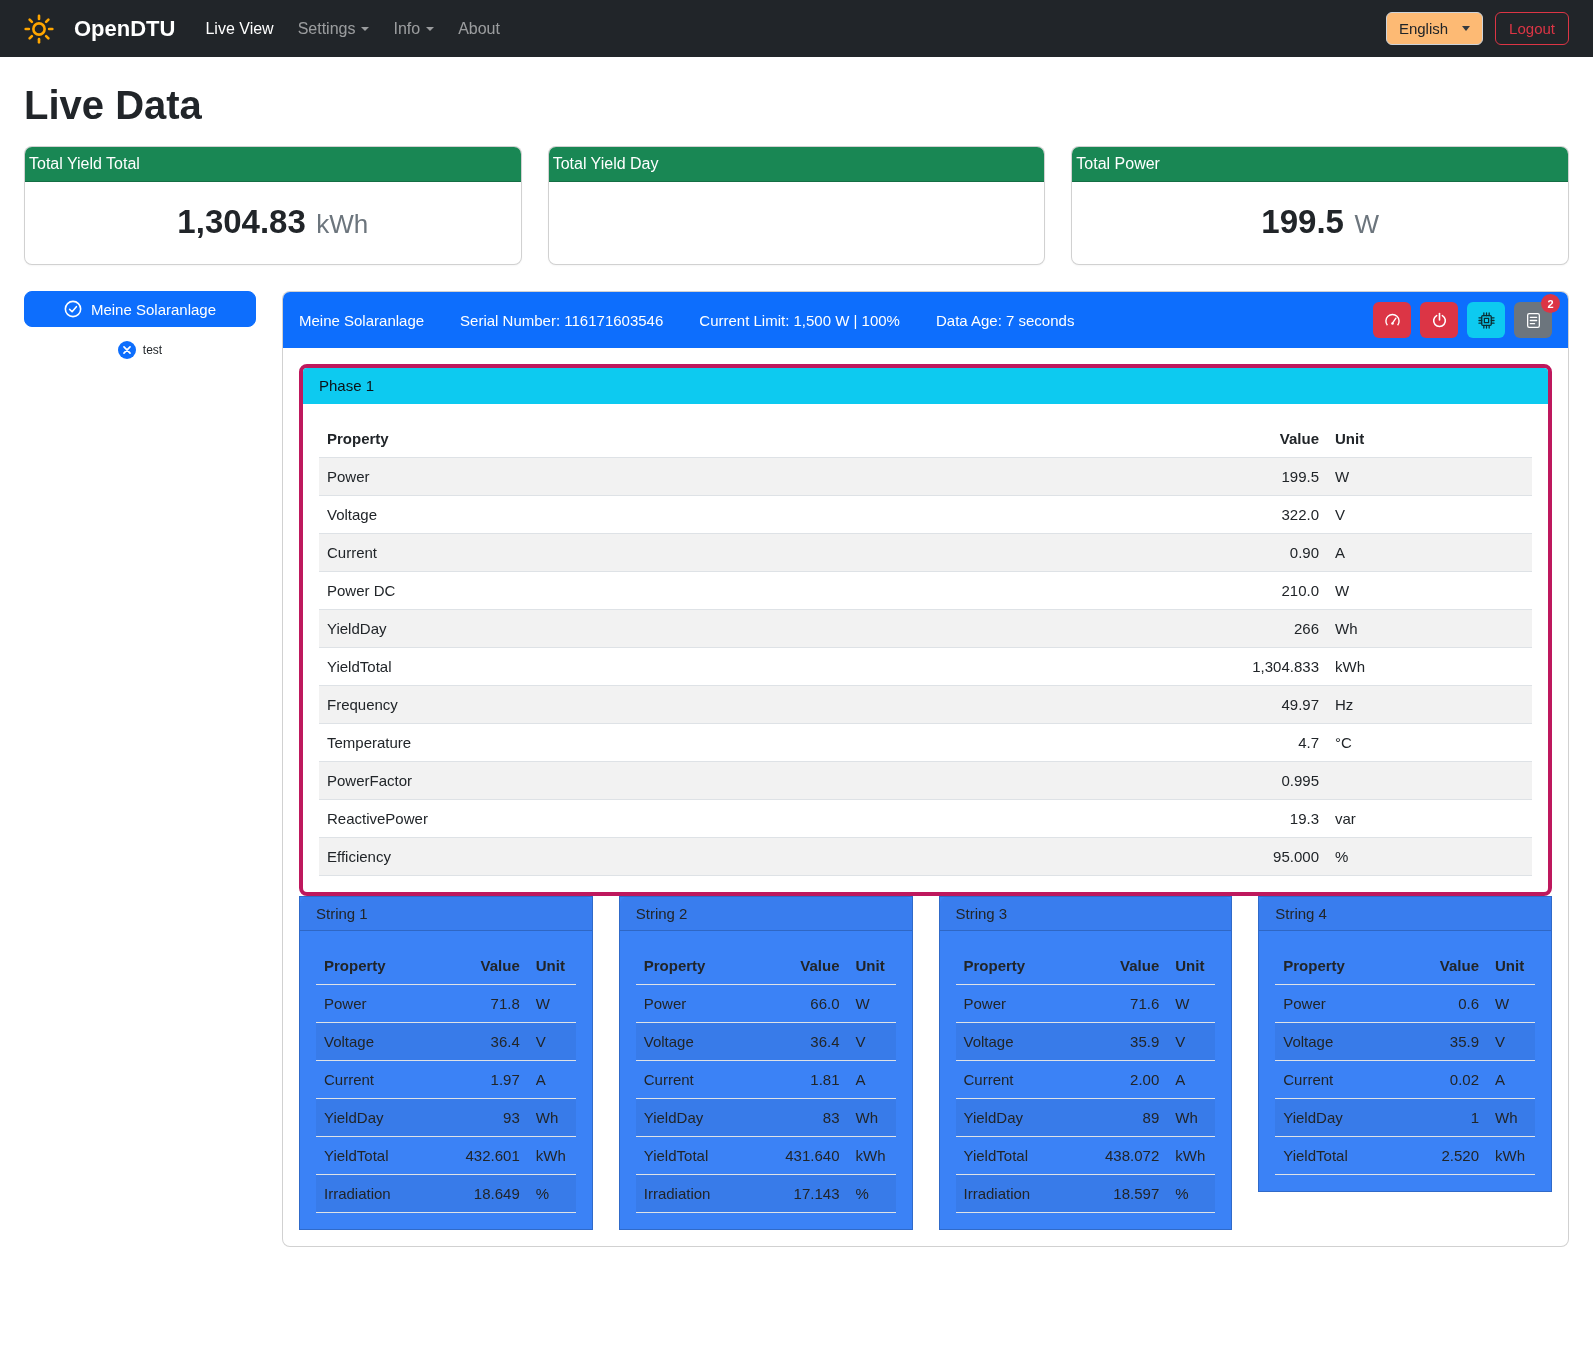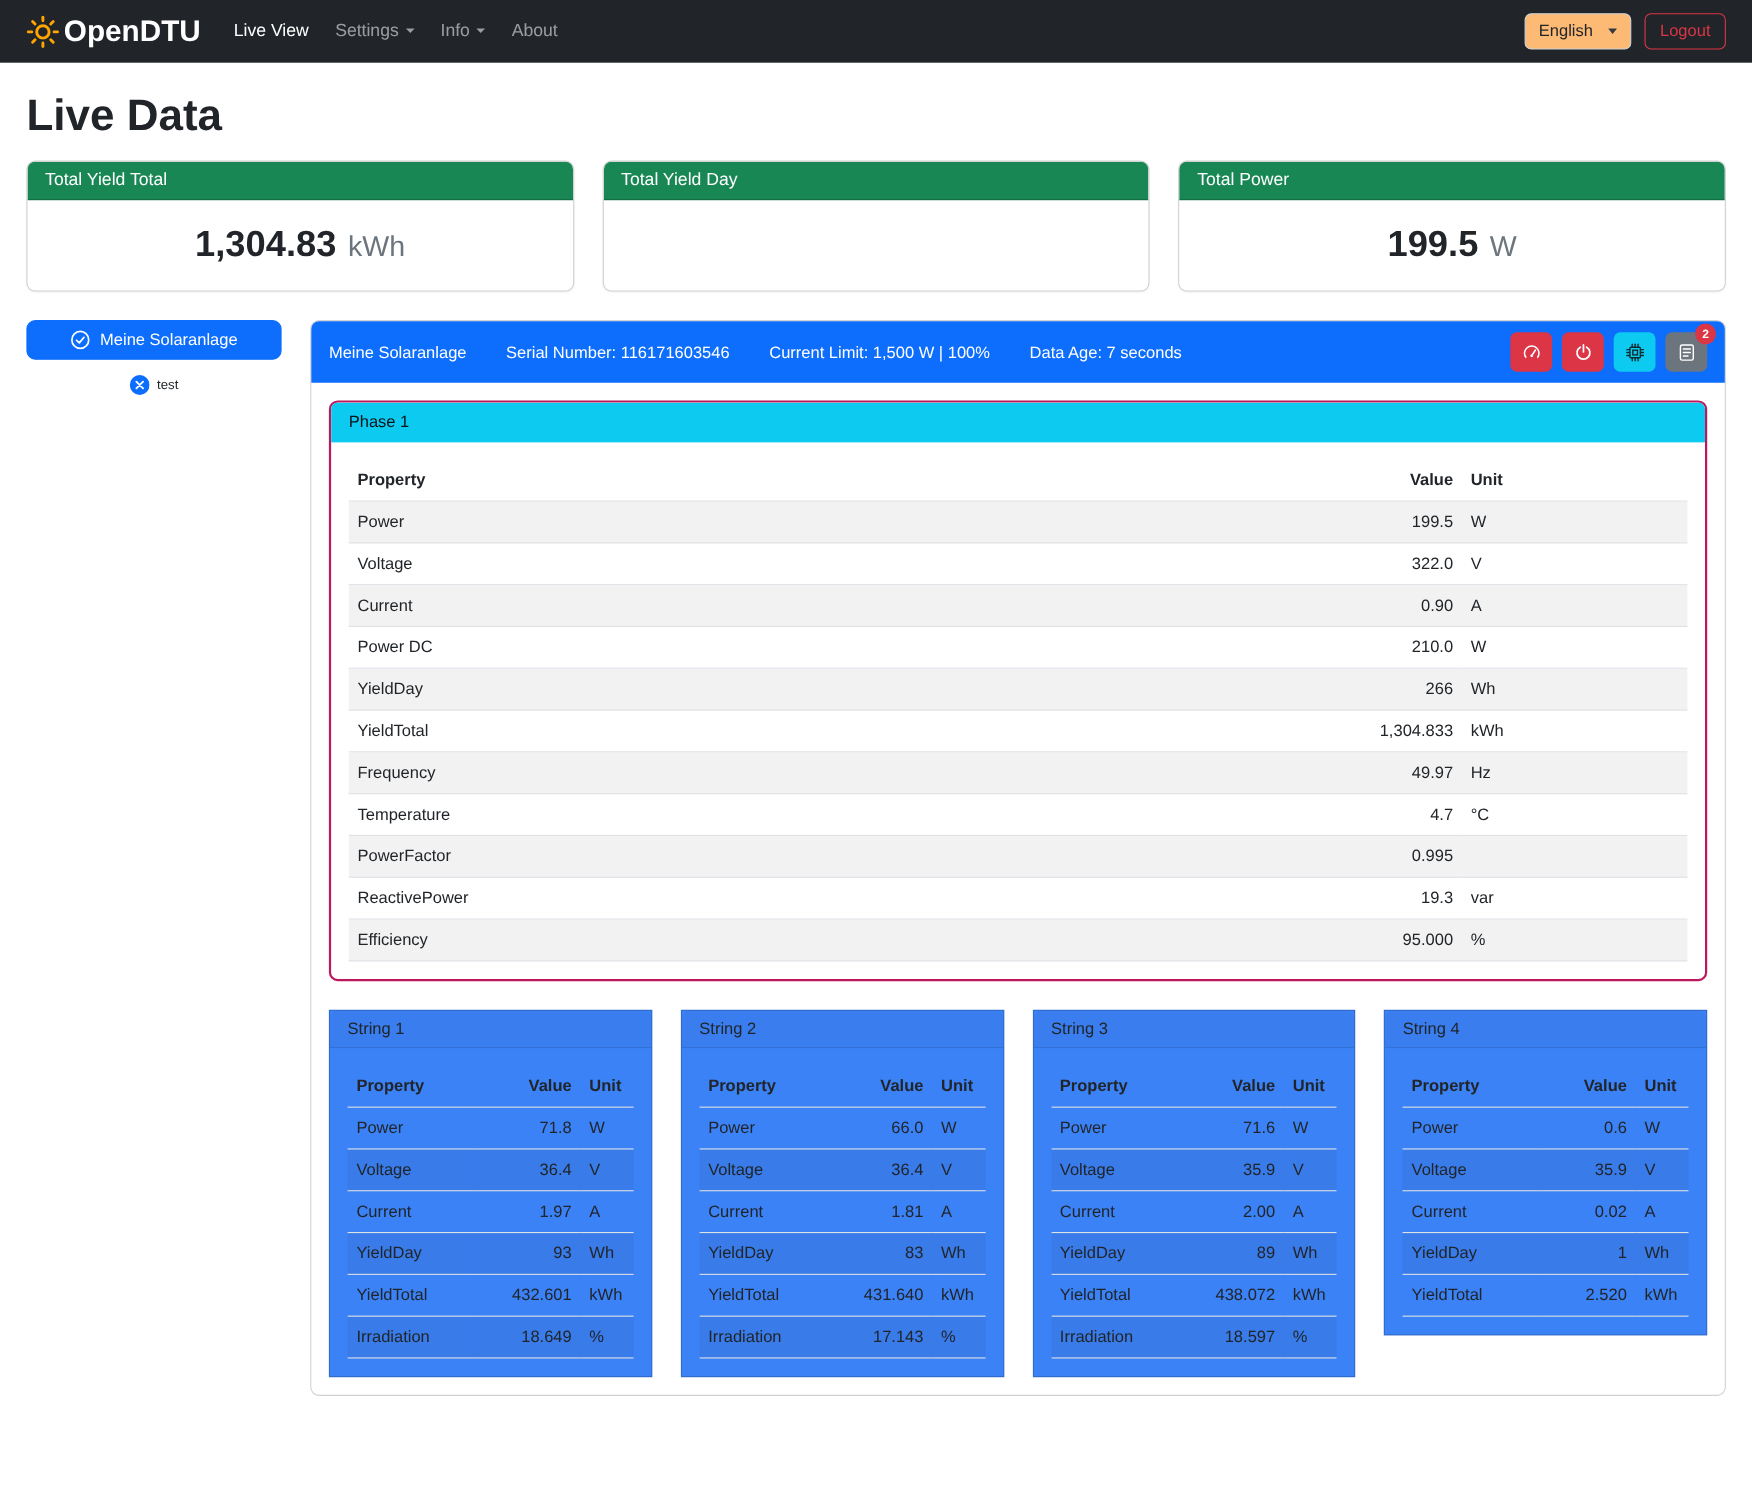--- a/index.html
+++ b/index.html
@@ -3,22 +3,22 @@
 <meta charset="utf-8">
 <title>OpenDTU Live Data</title>
 <style>
   * { box-sizing: border-box; }
   html, body { margin: 0; padding: 0; background: #fff; color: #212529;
     font-family: "Liberation Sans", sans-serif; }
 
   
   .navbar { background: #212529; height: 57px; display: flex; align-items: center;
     padding: 0 24px; }
-  .brand { display: flex; align-items: center; gap: 4px; color: #fff;
-    font-size: 27px; font-weight: 600; margin-right: 18px; text-decoration: none; cursor: pointer; }
+  .brand { display: flex; align-items: center; gap: 20px; color: #fff;
+    font-size: 22px; font-weight: 600; margin-right: 18px; text-decoration: none; cursor: pointer; }
   .nav-links { display: flex; align-items: center; flex: 1; }
   .nav-link { color: rgba(255,255,255,.55); font-size: 16px; padding: 8px 12px;
     text-decoration: none; cursor: pointer; white-space: nowrap; }
   .nav-link.active { color: #fff; }
   .caret-down { display: inline-block; margin-left: 6px; vertical-align: middle;
     border-top: 4px solid currentColor; border-left: 4px solid transparent;
     border-right: 4px solid transparent; }
   .nav-right { display: flex; align-items: center; gap: 12px; }
   .lang-select { background: #fdba74; border: 1px solid #ced4da; border-radius: 6px;
     padding: 7px 12px; font-size: 15px; color: #212529; display: flex;
@@ -32,21 +32,21 @@
 
   
   .container { padding: 4px 24px 28px; }
   h1.page-title { font-size: 40px; font-weight: 700; margin: 22px 0 18px; }
 
   
   .summary-row { display: grid; grid-template-columns: repeat(3, 1fr); gap: 26px;
     margin-bottom: 26px; }
   .card { border: 1px solid rgba(0,0,0,.18); border-radius: 8px; overflow: hidden;
     background: #fff; box-shadow: 0 1px 2px rgba(0,0,0,.04); }
-  .card-header-success { background: #198754; color: #fff; padding: 8px 16px;
+  .card-header-success { background: #198754; color: #fff; padding: 8px 4px;
     font-size: 16px; border-bottom: 1px solid rgba(0,0,0,.18); }
   .card-body-center { text-align: center; padding: 21px 16px 23px; }
   .big-value { font-size: 33px; font-weight: 600; color: #212529; }
   .big-unit { font-size: 26px; color: #6c757d; margin-left: 6px; }
 
   
   .main-row { display: flex; gap: 26px; align-items: flex-start; }
   .inverter-col { flex: 0 0 232px; }
   .inverter-active-btn { width: 100%; background: #0d6efd; border: 1px solid #0d6efd;
     color: #fff; border-radius: 8px; padding: 8px 10px; font-size: 15px;
@@ -68,21 +68,21 @@
     cursor: pointer; position: relative; padding: 0; }
   .icon-btn.danger { background: #dc3545; color: #fff; }
   .icon-btn.info { background: #0dcaf0; color: #0b2e33; }
   .icon-btn.secondary { background: #6c757d; color: #fff; }
   .notif-badge { position: absolute; top: -8px; right: -8px; background: #dc3545;
     color: #fff; font-size: 11px; min-width: 19px; height: 19px; border-radius: 50%;
     display: flex; align-items: center; justify-content: center; font-weight: 700; }
   .main-body { padding: 16px; }
 
   
-  .phase-card { border: 2px solid #be185d; border-radius: 8px; margin-bottom: 26px;
+  .phase-card { border: 4px solid #be185d; border-radius: 8px; 
     overflow: hidden; }
   .phase-header { background: #0dcaf0; color: #0c1317; padding: 9px 16px;
     font-size: 15px; border-bottom: 1px solid #0dcaf0; }
   .phase-body { padding: 16px; }
 
   
   table.data-table { width: 100%; border-collapse: collapse; font-size: 15px; }
   .data-table th, .data-table td { padding: 10px 8px; border-bottom: 1px solid #dee2e6;
     text-align: left; vertical-align: middle; }
   .data-table thead th { font-weight: 700; }

